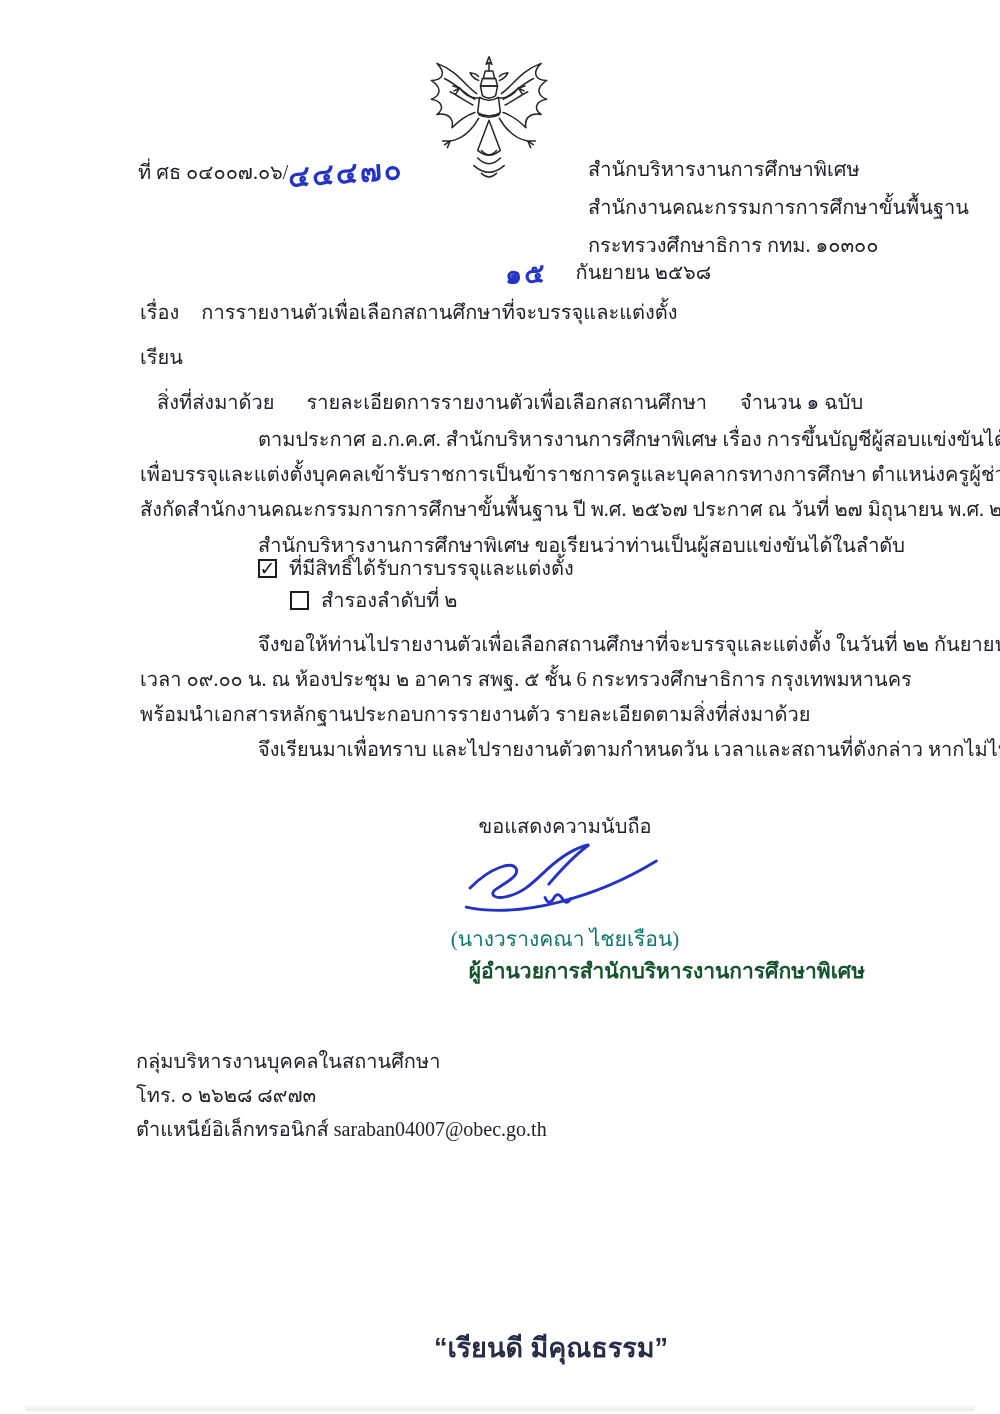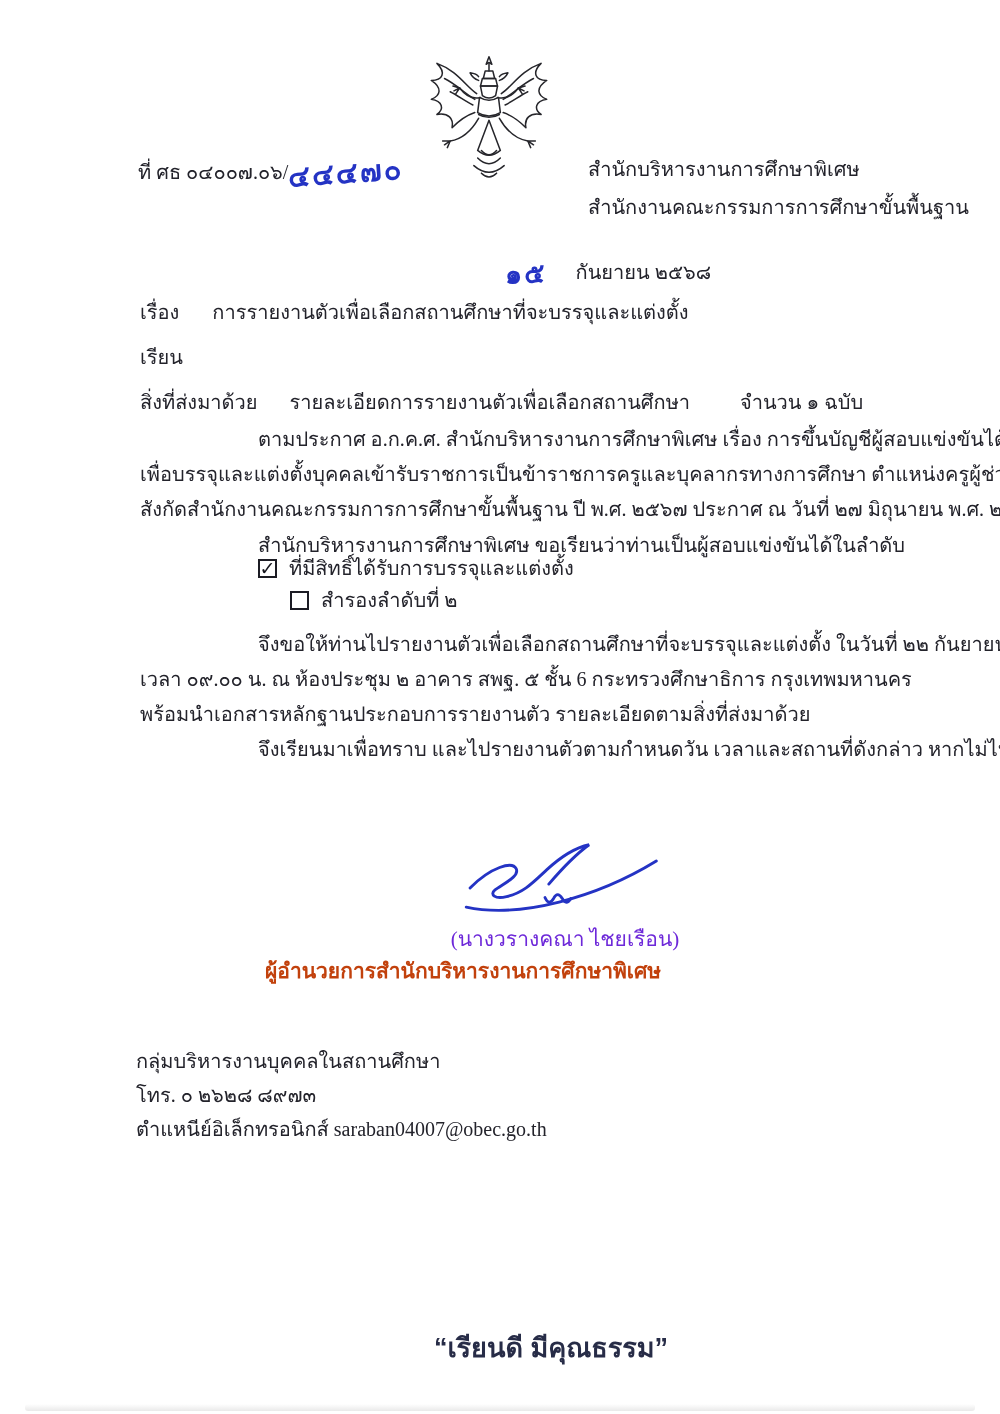--- a/index.html
+++ b/index.html
@@ -17,44 +17,44 @@
     display:inline-block;transform:rotate(-4deg);
     font-family:"DejaVu Sans",sans-serif;letter-spacing:2px;
     vertical-align:-4px;
   }
   .hand-blue.day{font-size:27px;transform:rotate(-2deg);}
   .garuda{top:50px;left:418px;}
   .agency{top:150px;left:588px;line-height:38px;}
   .date-line{top:252px;left:505px;}
   .date-month{margin-left:29px;}
   .subject-row{top:296px;left:140px;}
-  .subject-label{margin-right:33px;}
+  .subject-label{margin-right:22px;}
   .to-row{top:341px;left:140px;}
   .attach-row{top:386px;left:140px;width:732px;}
-  .attach-label{margin-right:32px;}
+  .attach-label{margin-right:32px;margin-left:17px;}
   .attach-count{position:absolute;left:600px;top:0;}
   .para{left:140px;width:752px;line-height:35px;}
   .p1{top:422px;}
   .p2{top:627px;}
   .p3{top:732px;}
   .indent{padding-left:118px;}
   .notify{top:529px;left:258px;}
   .opt{left:258px;height:26px;display:flex;align-items:center;gap:12px;}
   .opt1{top:555px;}
   .opt2{top:587px;padding-left:32px;}
   .checkbox{
     width:19px;height:19px;border:2.2px solid #1c1c24;display:inline-flex;
     align-items:center;justify-content:center;box-sizing:border-box;
     font-size:19px;font-weight:bold;color:#14141c;
     font-family:"DejaVu Sans",sans-serif;line-height:1;
   }
   .closing-row{top:810px;left:365px;width:400px;text-align:center;}
   .signature{top:838px;left:452px;}
-  .signer-name{top:922px;left:315px;width:500px;text-align:center;color:#6d28d9;font-size:21px;}
-  .signer-title{top:954px;left:265px;width:600px;text-align:left;color:#c2410c;font-size:21px;font-weight:bold;}
+  .signer-name{top:922px;left:315px;width:500px;text-align:center;color:#0f766e;font-size:21px;}
+  .signer-title{top:954px;left:265px;width:600px;text-align:right;color:#14532d;font-size:21px;font-weight:bold;}
   .contact{top:1044px;left:136px;line-height:34px;}
   .slogan{top:1326px;left:11px;width:1000px;text-align:center;
     color:#272c47;font-weight:bold;font-size:27px;
     font-family:"Liberation Sans","DejaVu Sans",sans-serif;margin-left:40px;}
   .scan-edge{
     position:absolute;left:25px;right:25px;bottom:3px;height:7px;
     background:linear-gradient(#ffffff,#cfcfcf);opacity:.45;border-radius:3px;
   }
 </style>
 </head>
@@ -88,20 +88,21 @@
         <path d="M34,94 l-8,0 m8,0 l-6,4 m6,-4 l-3,7 M116,94 l8,0 m-8,0 l6,4 m-6,-4 l3,7"></path>
         <path d="M75,72 l-12,32 q12,10 24,0 z"></path>
         <path d="M67,104 q8,9 16,0 M63,112 q12,12 24,0 M59,120 q16,14 32,0 M67,128 q8,8 16,0"></path>
       </g>
     </svg>
   </div>
 
   <div class="abs agency">
     <div class="line">สำนักบริหารงานการศึกษาพิเศษ</div>
     <div class="line">สำนักงานคณะกรรมการการศึกษาขั้นพื้นฐาน</div>
+    <div class="line">กระทรวงศึกษาธิการ กทม. ๑๐๓๐๐</div>
   </div>
 
   <div class="abs date-line line">
     <span class="hand-blue day">๑๕</span><span class="date-month">กันยายน ๒๕๖๘</span>
   </div>
 
   <div class="abs subject-row line">
     <span class="subject-label">เรื่อง</span><span>การรายงานตัวเพื่อเลือกสถานศึกษาที่จะบรรจุและแต่งตั้ง</span>
   </div>
 
@@ -139,20 +140,21 @@
   <div class="abs para p2">
     <div class="line indent">จึงขอให้ท่านไปรายงานตัวเพื่อเลือกสถานศึกษาที่จะบรรจุและแต่งตั้ง ในวันที่ ๒๒ กันยายน ๒๕๖๘</div>
     <div class="line">เวลา ๐๙.๐๐ น. ณ ห้องประชุม ๒ อาคาร สพฐ. ๕ ชั้น 6 กระทรวงศึกษาธิการ กรุงเทพมหานคร</div>
     <div class="line">พร้อมนำเอกสารหลักฐานประกอบการรายงานตัว รายละเอียดตามสิ่งที่ส่งมาด้วย</div>
   </div>
 
   <div class="abs para p3">
     <div class="line indent">จึงเรียนมาเพื่อทราบ และไปรายงานตัวตามกำหนดวัน เวลาและสถานที่ดังกล่าว หากไม่ไป</div>
   </div>
 
+  <div class="abs closing-row line">ขอแสดงความนับถือ</div>
 
   <div class="abs signature">
     <svg viewBox="0 0 240 100" width="232" height="96" aria-hidden="true">
       <g fill="none" stroke="#2433c4" stroke-width="3" stroke-linecap="round">
         <path d="M18,52 C40,30 62,24 66,32 C70,40 52,48 44,54 C38,59 44,64 56,61 C74,57 84,46 98,33 C112,20 128,10 142,7 C128,17 112,34 100,48"></path>
         <path d="M96,62 q4,9 9,1 q4,-8 9,0 q4,8 9,0"></path>
         <path d="M14,72 C70,84 150,62 212,24"></path>
       </g>
     </svg>
   </div>

